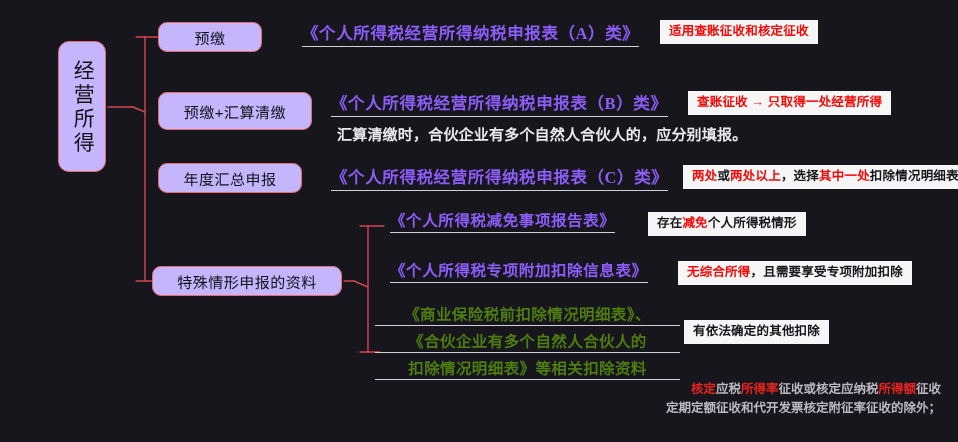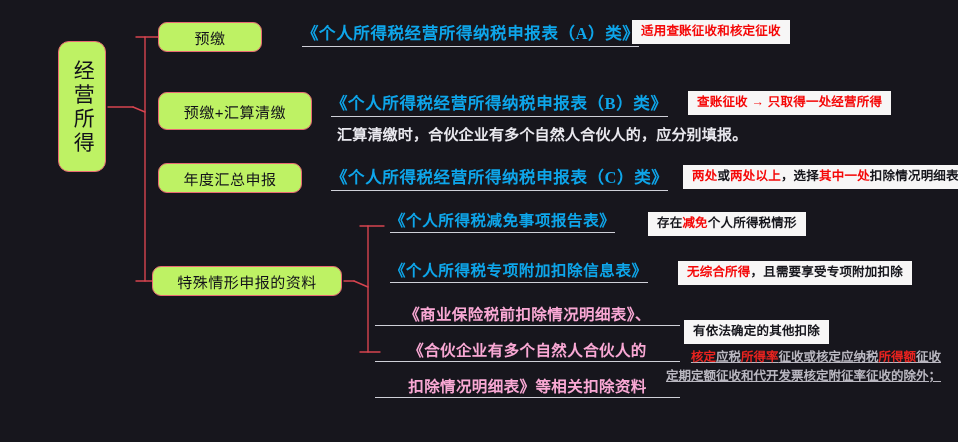--- a/index.html
+++ b/index.html
@@ -27,21 +27,21 @@
   .connectors {
     position: absolute;
     left: 0; top: 0;
     width: 958px; height: 442px;
     pointer-events: none;
   }
 
   
   .node {
     position: absolute;
-    background: #bef264;
+    background: #c4b5fd;
     border: 1.6px solid #e86a73;
     border-radius: 9px;
     color: #12121a;
     display: flex;
     align-items: center;
     justify-content: center;
     box-sizing: border-box;
     text-align: center;
     letter-spacing: 0.5px;
   }
@@ -65,21 +65,21 @@
   .node-l1 { font-size: 15px; font-weight: 500; }
 
   .node-pre   { left: 158px; top: 22px;  width: 104px; height: 30px; }
   .node-presettle { left: 158px; top: 92px; width: 154px; height: 38px; }
   .node-annual { left: 158px; top: 163px; width: 144px; height: 30px; }
   .node-special { left: 152px; top: 266px; width: 190px; height: 30px; }
 
   
   .doc-title {
     position: absolute;
-    color: #0ea5e9;
+    color: #8b5cf6;
     font-size: 16.5px;
     letter-spacing: 0.6px;
     white-space: nowrap;
     border-bottom: 1.4px solid #cfd0d8;
     padding-bottom: 2px;
     font-family: "Liberation Serif", "DejaVu Serif", serif;
     font-weight: 600;
   }
   .doc-a { left: 302px; top: 20px; }
   .doc-b { left: 331px; top: 90px; }
@@ -92,72 +92,71 @@
     position: absolute;
     left: 375px;
     top: 302px;
     width: 305px;
     text-align: center;
     font-family: "Liberation Serif", "DejaVu Serif", serif;
     font-weight: 600;
   }
   .doc-multi .ml {
     display: block;
-    color: #f9a8d4;
+    color: #4d7c0f;
     font-size: 15.5px;
     letter-spacing: 0.4px;
     border-bottom: 1.4px solid #cfd0d8;
     padding-bottom: 1px;
-    margin-bottom: 12px;
+    margin-bottom: 3px;
     white-space: nowrap;
   }
 
   
   .badge {
     position: absolute;
     background: #f7f6f6;
     color: #16161c;
     font-size: 12.5px;
     font-weight: bold;
     padding: 5px 9px 6px 9px;
     white-space: nowrap;
     letter-spacing: 0.2px;
     line-height: 1;
   }
   .badge .hl { color: #f50808; }
 
-  .badge-a { left: 632px; top: 20px; }
+  .badge-a { left: 660px; top: 20px; }
   .badge-b { left: 688px; top: 91px; }
   .badge-c { left: 683px; top: 165px; }
   .badge-d { left: 648px; top: 212px; }
   .badge-e { left: 678px; top: 261px; }
   .badge-f { left: 684px; top: 320px; }
 
   
   .note {
     position: absolute;
     color: #e9e8ee;
     font-size: 15px;
     font-weight: bold;
     white-space: nowrap;
     letter-spacing: 0.2px;
   }
   .note-settle { left: 337px; top: 123px; }
 
   .footnote {
     position: absolute;
     left: 666px;
-    top: 348px;
+    top: 380px;
     text-align: right;
     font-size: 12.5px;
     font-weight: bold;
     line-height: 1.55;
     color: #b9b7c0;
     white-space: nowrap;
-    text-decoration: underline;
   }
   .footnote .hl { color: #e8231f; }
   .footnote span.line { display: block; }
 </style>
 </head>
 <body>
 
 <div id="diagram">
 
   <svg class="connectors" viewBox="0 0 958 442" width="958" height="442" aria-hidden="true">

